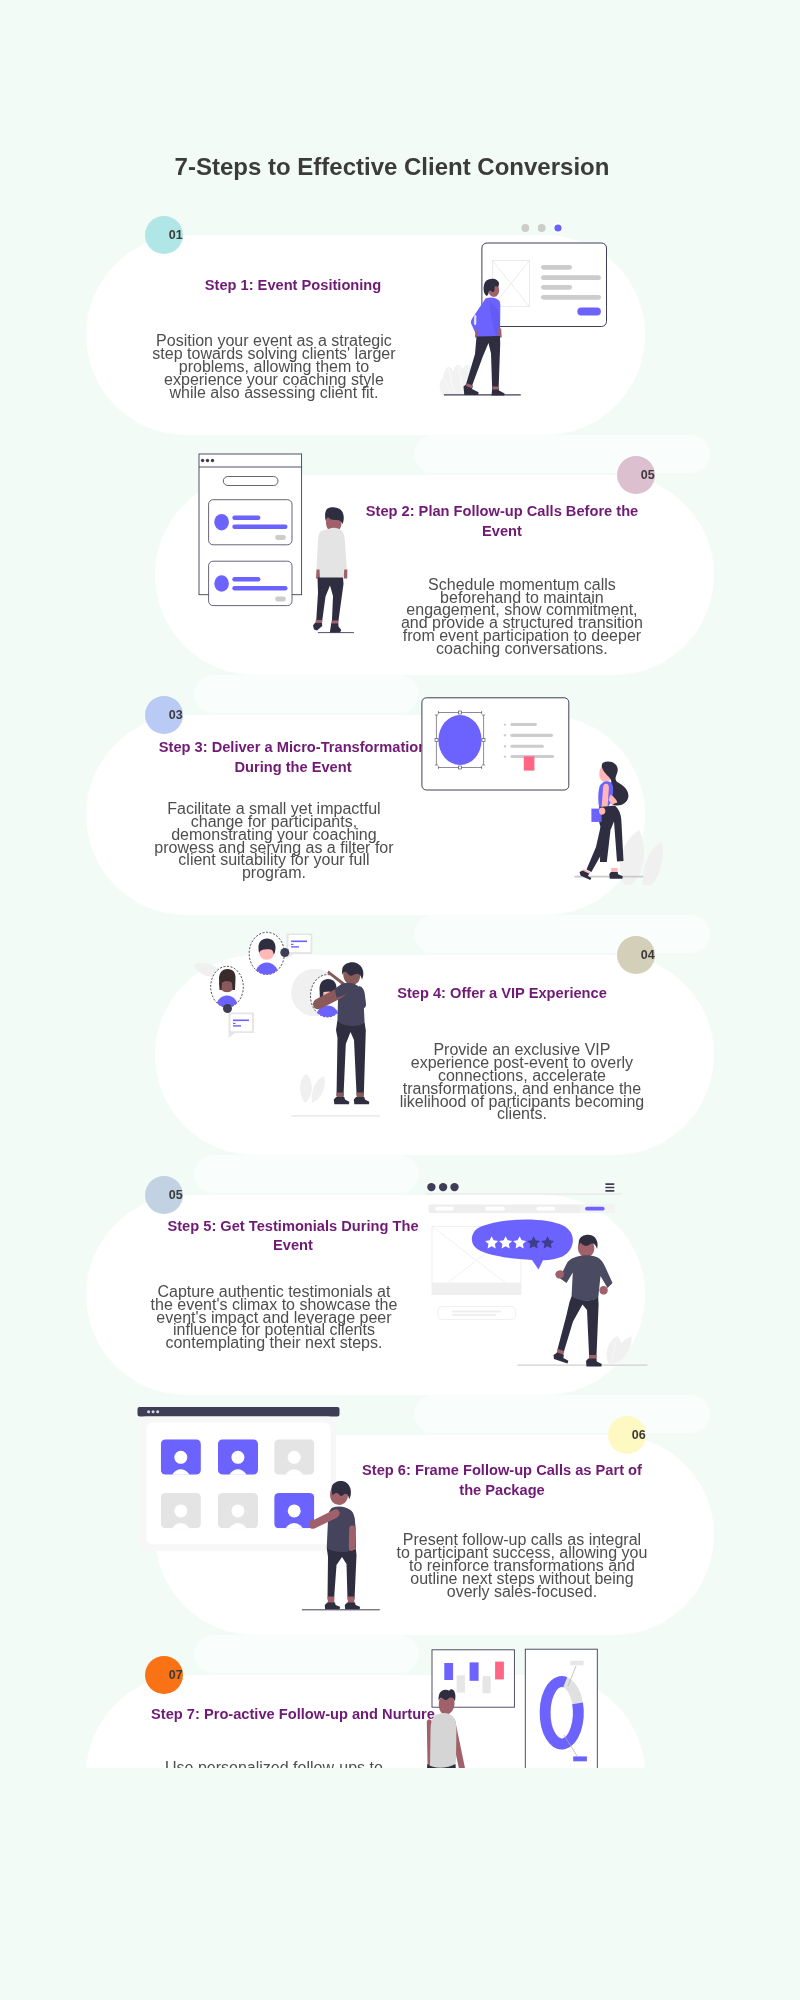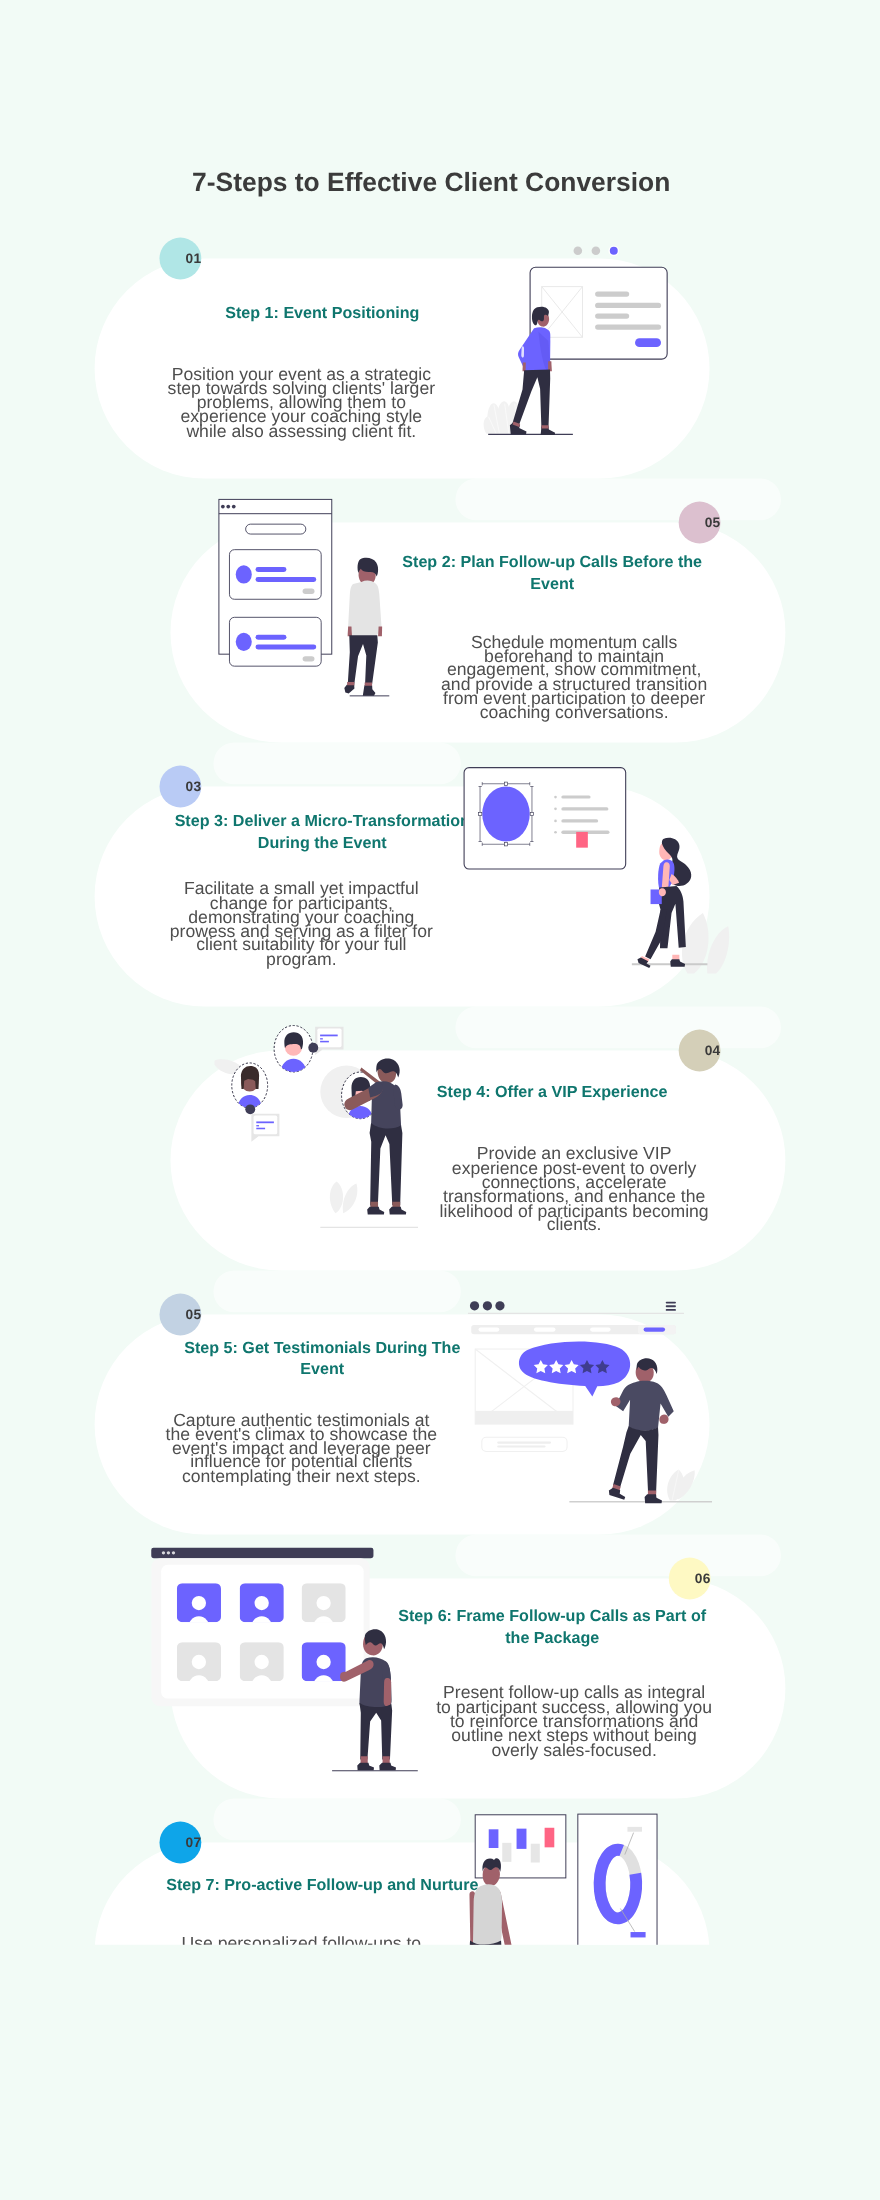--- a/index.html
+++ b/index.html
@@ -4,21 +4,21 @@
 <style>
   html,body{margin:0;padding:0;}
   body{width:800px;height:2000px;background:#f2fbf6;font-family:"Liberation Sans",sans-serif;overflow:hidden;}
   .page{position:relative;width:800px;height:1768px;overflow:hidden;}
   #title{position:absolute;left:-8px;top:137px;width:800px;text-align:center;font-size:24px;font-weight:bold;color:#3b3b3b;}
   #footer{position:absolute;left:0;top:1927px;width:800px;text-align:left;font-size:15.5px;font-weight:bold;color:#0369a1;}
   .blob{position:absolute;width:559px;height:200px;background:#ffffff;border-radius:100px;}
   .ghost{position:absolute;height:38px;border-radius:19px;background:rgba(255,255,255,0.55);}
   .badge{position:absolute;width:38px;height:38px;border-radius:50%;display:flex;align-items:center;justify-content:flex-end;
          font-size:12.5px;font-weight:bold;color:#3a3a3a;letter-spacing:0.2px;}
-  .s-title{position:absolute;width:290px;font-size:14.65px;font-weight:bold;color:#0f766e;text-align:center;line-height:19.7px;}
+  .s-title{position:absolute;width:290px;font-size:14.65px;font-weight:bold;color:#701a75;text-align:center;line-height:19.7px;}
   .s-body{position:absolute;width:254.7px;font-size:16px;color:#4e4e4e;text-align:center;line-height:12.8px;}
   .ill{position:absolute;}
 </style>
 </head>
 <body>
 
 <div class="page">
   <h1 id="title">7‑Steps to Effective Client Conversion</h1>
   <div id="steps-root">
       <div>
@@ -71,21 +71,21 @@
         <div class="blob" style="left:155px;top:1435px"></div>
         <div class="badge" style="left:608px;top:1416px;background:#fef9c3">
           <span>06</span>
         </div>
         <div class="s-title" style="left:357px;top:1461.3px">Step 6: Frame Follow‑up Calls as Part of the Package</div>
         <div class="s-body" style="left:394.6px;top:1534.4px">Present follow‑up calls as integral to participant success, allowing you to reinforce transformations and outline next steps without being overly sales‑focused.</div>
       </div>
       <div>
         <div class="ghost" style="left:414px;top:1875px;width:296px"></div>
         <div class="blob" style="left:86px;top:1675px"></div>
-        <div class="badge" style="left:145px;top:1656px;background:#0ea5e9">
+        <div class="badge" style="left:145px;top:1656px;background:#f97316">
           <span>07</span>
         </div>
         <div class="s-title" style="left:148px;top:1705.3px">Step 7: Pro‑active Follow‑up and Nurture</div>
         <div class="s-body" style="left:146.6px;top:1761.7px">Use personalized follow‑ups to show genuine interest in participants post‑event, offering ongoing support and maintaining a relationship for future coaching opportunities.</div>
       </div>
     </div>
 
   <svg class="ill" id="ill-1" style="left:430px;top:210px" width="240" height="190" viewBox="0 0 240 190">
     <g fill="#f2f2f2">
       <path d="M12.2 184.4 C9.2 179.6 8.8 173.2 11.2 170.2 C13.6 167.2 17 169 18.2 173.4 C19.4 177.6 18.8 182 17.6 184.4 Z"></path>

